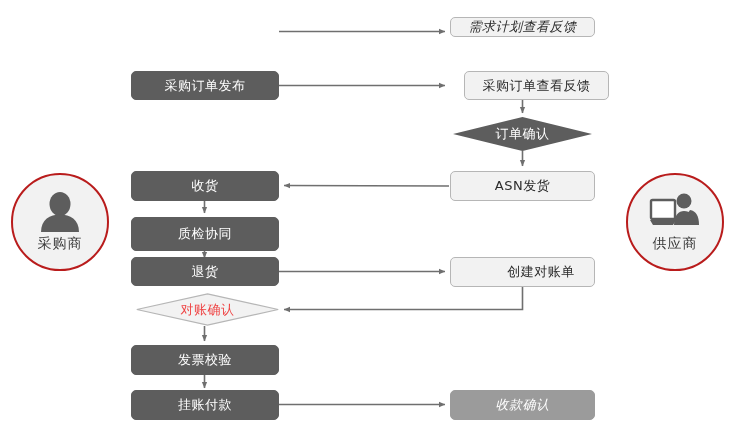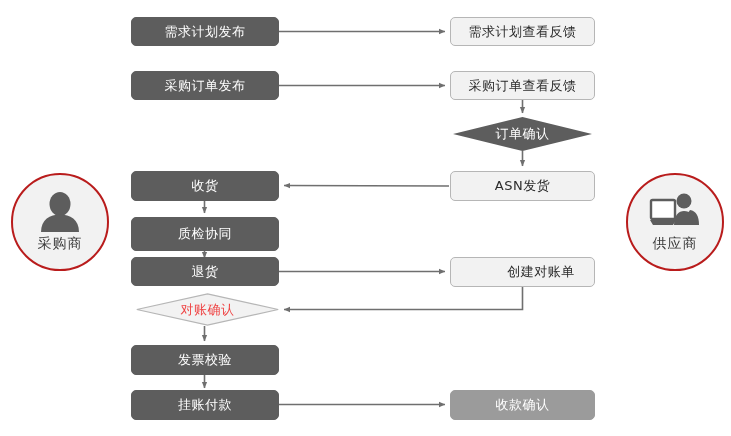--- a/index.html
+++ b/index.html
@@ -32,20 +32,21 @@
   }
   .node.dark {
     background: #5d5d5d;
     color: #ffffff;
     border: 1px solid #5d5d5d;
   }
   .node.mid {
     background: #9b9b9b;
     color: #ffffff;
     border: 1px solid #9b9b9b;
+    font-style: italic;
   }
   .node.light {
     background: #f2f2f2;
     color: #2b2b2b;
     border: 1px solid #b6b6b6;
   }
   
   .diamond-wrap {
     position: absolute;
     display: flex;
@@ -163,23 +164,20 @@
 
         <circle cx="35" cy="9" r="7.5" fill="#5d5d5d"></circle>
 
         <path d="M25 33 C25 23 30 19 35 19 C41 19 46 23 46 33 z" fill="#5d5d5d"></path>
         <path d="M41 18 C47 19 50 24 50 33 L44 33 C44 25 42 22 39 21 z" fill="#5d5d5d"></path>
       </svg>
     </span>
     <span class="actor-label">供应商</span>
   </div>
 
-  <div class="node dark" style="left:131px; top:17px; width:148px; height:29px;">
-    <span>需求计划发布</span>
-  </div>
 
   <div class="node dark" style="left:131px; top:71px; width:148px; height:29px;">
     <span>采购订单发布</span>
   </div>
 
   <div class="node dark" style="left:131px; top:171px; width:148px; height:30px;">
     <span>收货</span>
   </div>
 
   <div class="node dark" style="left:131px; top:217px; width:148px; height:34px;">
@@ -198,25 +196,25 @@
   </div>
 
   <div class="node dark" style="left:131px; top:345px; width:148px; height:30px;">
     <span>发票校验</span>
   </div>
 
   <div class="node dark" style="left:131px; top:390px; width:148px; height:30px;">
     <span>挂账付款</span>
   </div>
 
-  <div class="node light" style="left:450px; top:17px; width:145px; height:29px;">
+  <div class="node light" style="left:450px; top:17px; width:145px; height:20px;font-style:italic;">
     <span>需求计划查看反馈</span>
   </div>
 
-  <div class="node light" style="left:450px; top:71px; width:145px; height:29px;">
+  <div class="node light" style="left:464px; top:71px; width:145px; height:29px;">
     <span>采购订单查看反馈</span>
   </div>
 
   <div class="diamond-wrap dark" style="left:453px; top:117px; width:139px; height:34px;align-items:center;">
     <svg width="139" height="34" viewBox="0 0 139 34" xmlns="http://www.w3.org/2000/svg">
       <polygon points="69.5,0 139,17 69.5,34 0,17" fill="#5d5d5d"></polygon>
     </svg>
     <span class="diamond-label">订单确认</span>
   </div>
 

